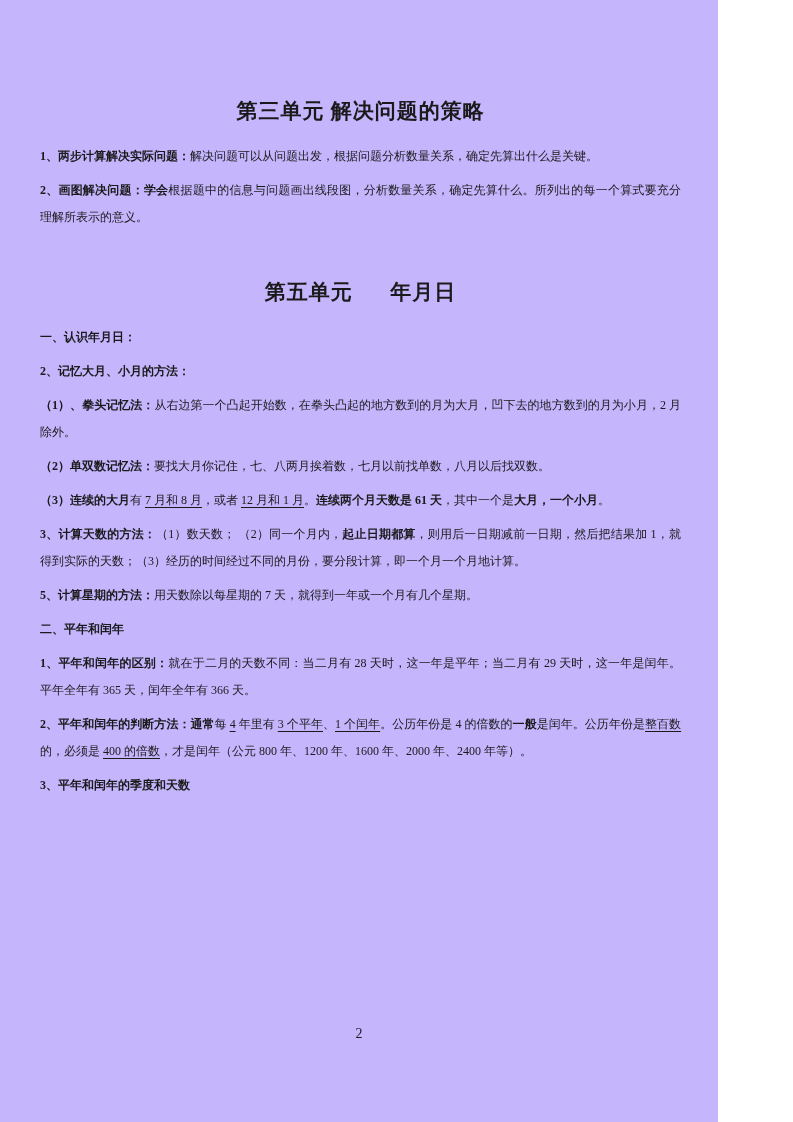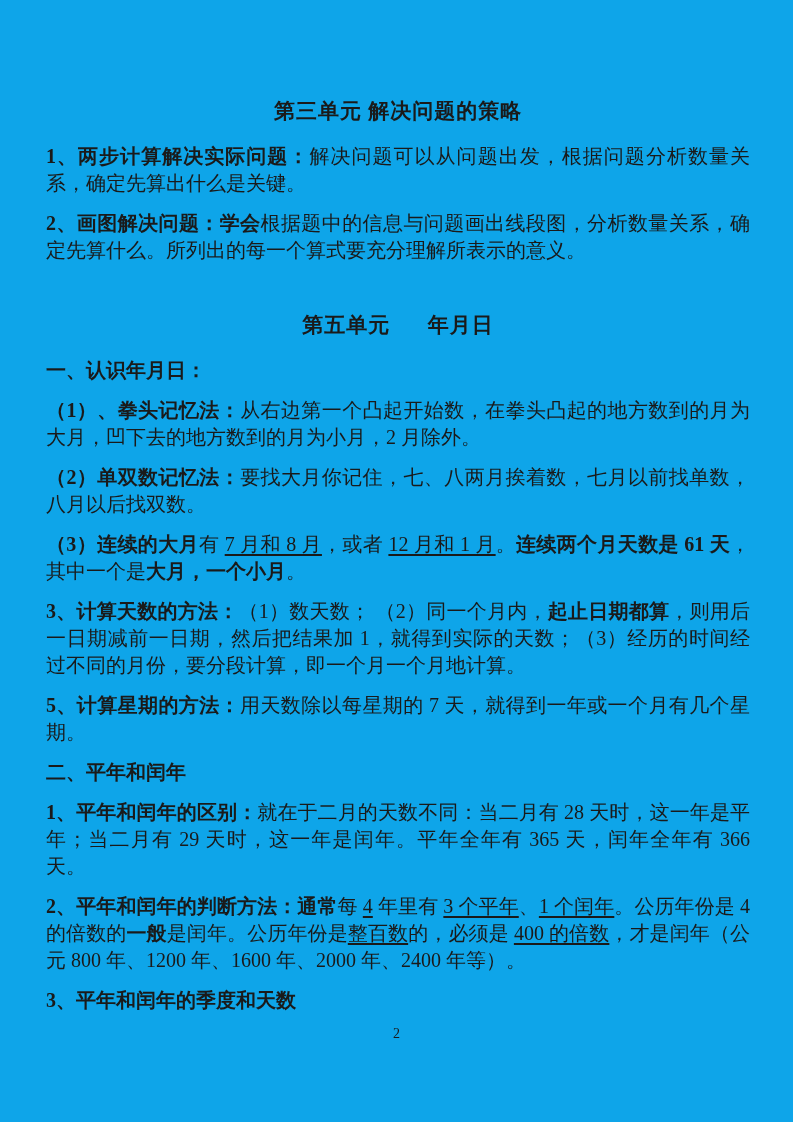--- a/index.html
+++ b/index.html
@@ -1,20 +1,20 @@
 <!DOCTYPE html>
 <html><head>
 <meta charset="utf-8">
 <style>
   html, body { margin: 0; padding: 0; background: #ffffff; }
   .page {
     position: relative;
-    width: 793px;
+    width: 718px;
     height: 1122px;
-    background: #0ea5e9;
+    background: #c4b5fd;
     color: #1a1a1a;
     font-family: "Liberation Serif", "DejaVu Serif", serif;
     overflow: hidden;
     box-sizing: border-box;
   }
   .content {
     position: absolute;
     top: 96px;
     left: 33px;
     right: 30px;
@@ -25,22 +25,22 @@
     font-size: 21px;
     font-weight: bold;
     margin: 0 0 17px 0;
     line-height: 30px;
     white-space: pre-wrap;
     letter-spacing: 1px;
   }
   .doc-section + .doc-section .section-title { margin-top: 46px; }
   .doc-section:nth-child(3) .section-title { margin-top: 24px; }
   .doc-paragraph {
-    margin: 13px;
-    font-size: 20px;
+    margin: 7px;
+    font-size: 12px;
     line-height: 27px;
     text-align: justify;
     white-space: pre-wrap;
   }
   .doc-paragraph .bold { font-weight: bold; }
   .doc-paragraph .underline { text-decoration: underline; text-underline-offset: 3px; }
   .page-number {
     position: absolute;
     left: 0;
     right: 0;
@@ -56,20 +56,21 @@
 <div class="page">
   <div class="content" id="doc-body">
       <section class="doc-section">
         <h2 class="section-title">第三单元 解决问题的策略</h2>
         <p class="doc-paragraph"><span class="bold">1、两步计算解决实际问题：</span><span>解决问题可以从问题出发，根据问题分析数量关系，确定先算出什么是关键。</span></p>
         <p class="doc-paragraph"><span class="bold">2、画图解决问题：学会</span><span>根据题中的信息与问题画出线段图，分析数量关系，确定先算什么。所列出的每一个算式要充分理解所表示的意义。</span></p>
       </section>
       <section class="doc-section">
         <h2 class="section-title">第五单元      年月日</h2>
         <p class="doc-paragraph"><span class="bold">一、认识年月日：</span></p>
+        <p class="doc-paragraph"><span class="bold">2、记忆大月、小月的方法：</span></p>
         <p class="doc-paragraph"><span class="bold">（1）、拳头记忆法：</span><span>从右边第一个凸起开始数，在拳头凸起的地方数到的月为大月，凹下去的地方数到的月为小月，2 月除外。</span></p>
         <p class="doc-paragraph"><span class="bold">（2）单双数记忆法：</span><span>要找大月你记住，七、八两月挨着数，七月以前找单数，八月以后找双数。</span></p>
         <p class="doc-paragraph"><span class="bold">（3）连续的大月</span><span>有 </span><span class="underline">7 月和 8 月</span><span>，或者 </span><span class="underline">12 月和 1 月</span><span>。</span><span class="bold">连续两个月天数是 61 天</span><span>，其中一个是</span><span class="bold">大月，一个小月</span><span>。</span></p>
         <p class="doc-paragraph"><span class="bold">3、计算天数的方法：</span><span>（1）数天数； （2）同一个月内，</span><span class="bold">起止日期都算</span><span>，则用后一日期减前一日期，然后把结果加 1，就得到实际的天数；（3）经历的时间经过不同的月份，要分段计算，即一个月一个月地计算。</span></p>
         <p class="doc-paragraph"><span class="bold">5、计算星期的方法：</span><span>用天数除以每星期的 7 天，就得到一年或一个月有几个星期。</span></p>
         <p class="doc-paragraph"><span class="bold">二、平年和闰年</span></p>
         <p class="doc-paragraph"><span class="bold">1、平年和闰年的区别：</span><span>就在于二月的天数不同：当二月有 28 天时，这一年是平年；当二月有 29 天时，这一年是闰年。平年全年有 365 天，闰年全年有 366 天。</span></p>
         <p class="doc-paragraph"><span class="bold">2、平年和闰年的判断方法：通常</span><span>每 </span><span class="underline">4</span><span> 年里有 </span><span class="underline">3 个平年</span><span>、</span><span class="underline">1 个闰年</span><span>。公历年份是 4 的倍数的</span><span class="bold">一般</span><span>是闰年。公历年份是</span><span class="underline">整百数</span><span>的，必须是 </span><span class="underline">400 的倍数</span><span>，才是闰年（公元 800 年、1200 年、1600 年、2000 年、2400 年等）。</span></p>
         <p class="doc-paragraph"><span class="bold">3、平年和闰年的季度和天数</span></p>
       </section>

